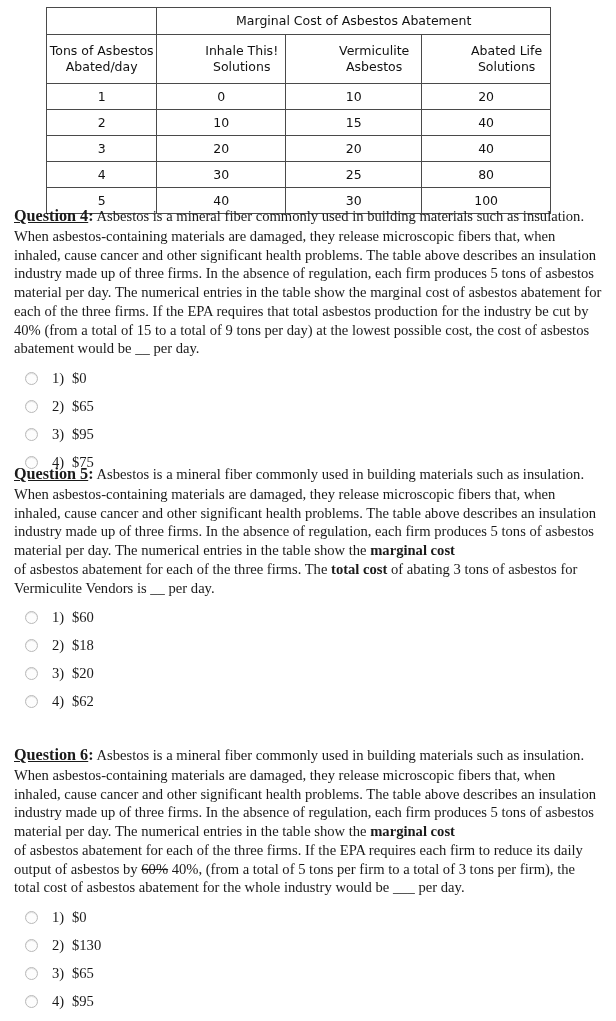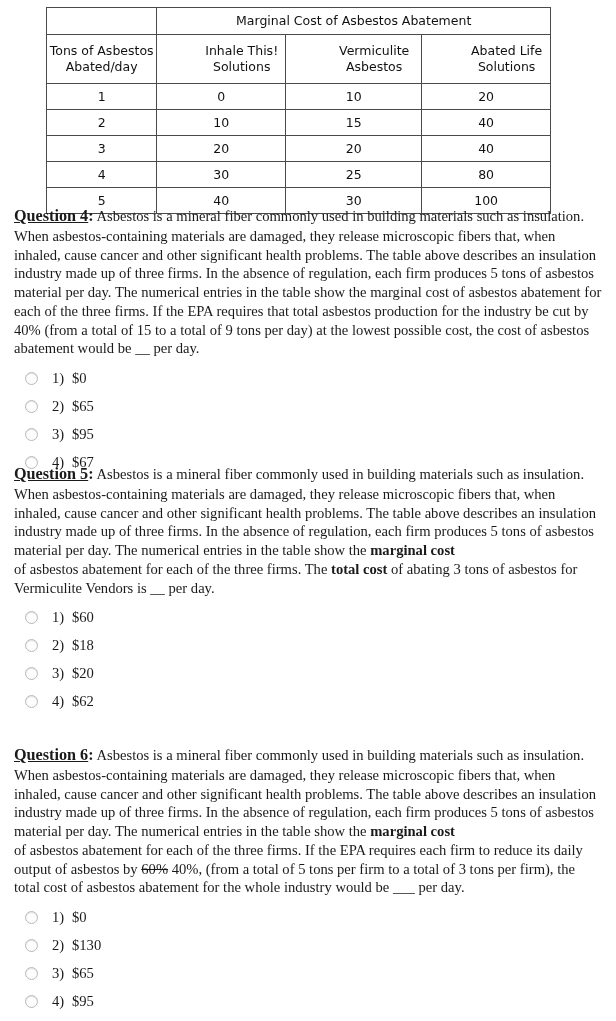--- a/index.html
+++ b/index.html
@@ -182,21 +182,21 @@
       <span class="opt-text">$65</span>
     </li>
     <li class="option-row">
       <span class="radio"></span>
       <span class="opt-num">3)</span>
       <span class="opt-text">$95</span>
     </li>
     <li class="option-row">
       <span class="radio"></span>
       <span class="opt-num">4)</span>
-      <span class="opt-text">$67</span>
+      <span class="opt-text">$75</span>
     </li>
   </ul>
 </div>
 
 <div class="question-block" id="q5-block">
   <div class="q-body">
     <span class="q-label"><span class="q-underline">Question 5</span><span>:</span></span>
     <span>Asbestos is a mineral fiber commonly used in building materials such as insulation. When asbestos-containing materials are damaged, they release microscopic fibers that, when inhaled, cause cancer and other significant health problems.  The table above describes an insulation industry made up of three firms. In the absence of regulation, each firm produces 5 tons of asbestos material per day. The numerical entries in the table show the </span><b>marginal cost</b><br>
     <span>of asbestos abatement for each of the three firms.  The </span><b>total cost</b><span> of abating 3 tons of asbestos for Vermiculite Vendors is __ per day.</span>
   </div>

